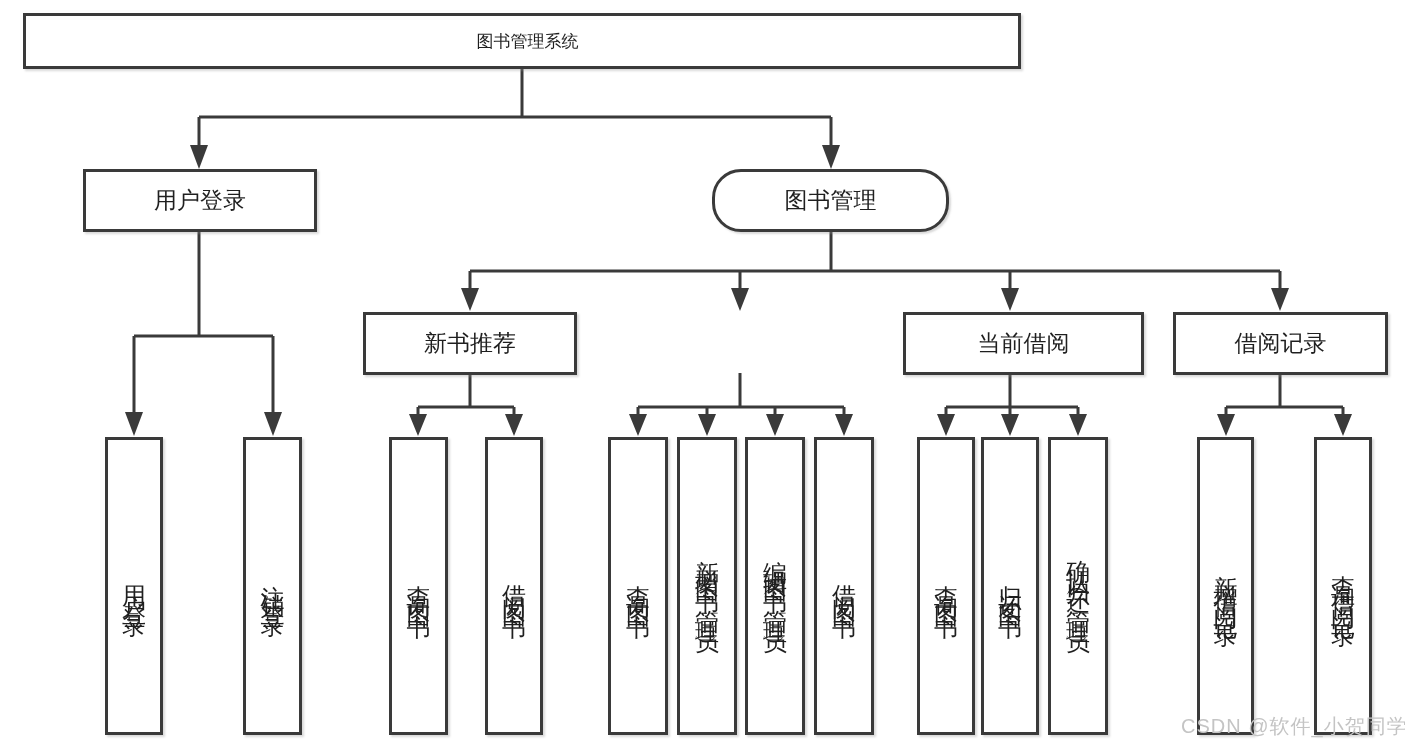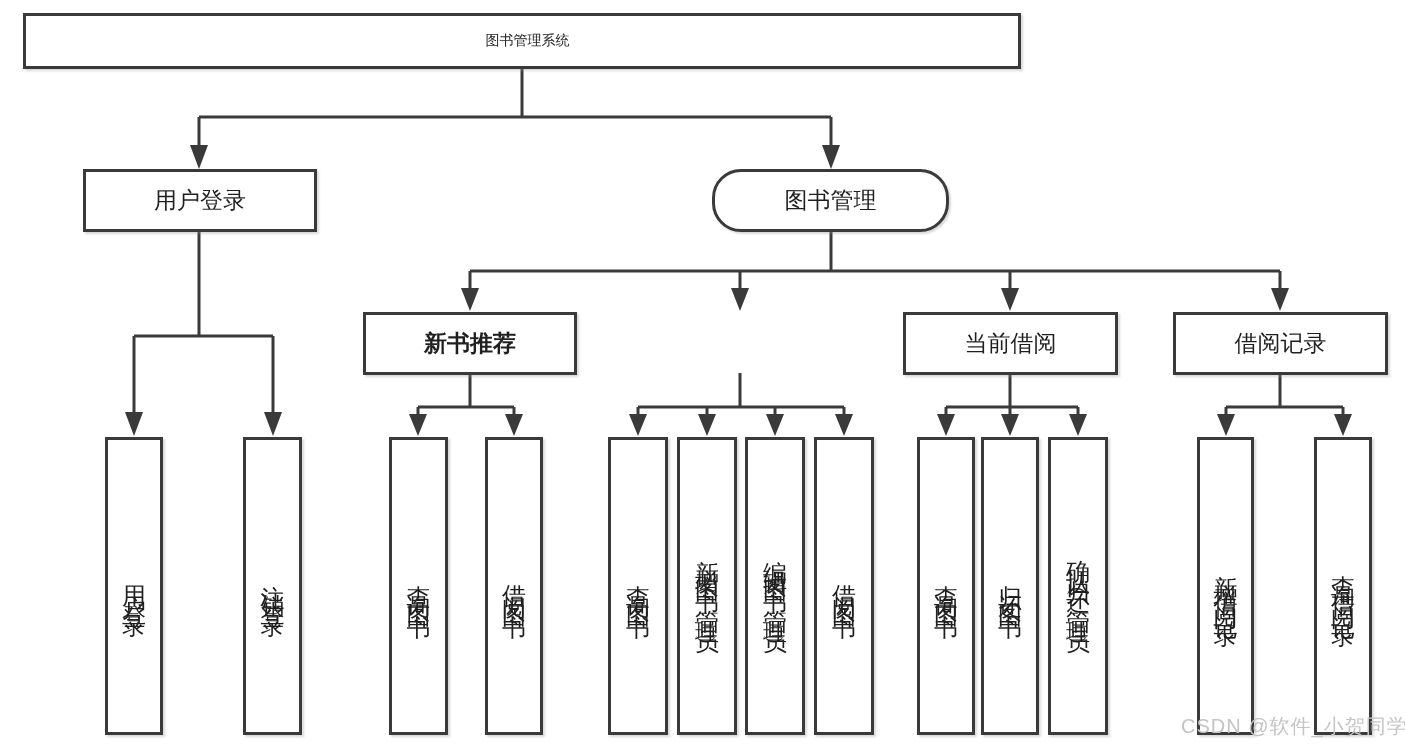--- a/index.html
+++ b/index.html
@@ -17,21 +17,21 @@
   }
   svg.connectors{position:absolute;left:0;top:0;z-index:0;color:var(--line);}
   .box{
     position:absolute;box-sizing:border-box;z-index:1;
     border:3px solid var(--line);background:#ffffff;
     display:flex;align-items:center;justify-content:center;
     color:var(--text);
     box-shadow:2px 2px 2px rgba(150,150,150,0.35);
   }
   .hbox span{white-space:nowrap;}
-  .root-box{left:23px;top:13px;width:998px;height:56px;font-size:14px;padding-left:11px;}
+  .root-box{left:23px;top:13px;width:998px;height:56px;font-size:17px;padding-left:11px;}
   .l2{top:169px;height:63px;font-size:23px;}
   .l3{top:312px;height:63px;font-size:23px;}
   .vbox{top:437px;height:298px;}
   .vbox span{
     writing-mode:vertical-rl;text-orientation:mixed;
     font-size:24px;letter-spacing:10px;line-height:1;
   }
   .watermark{
     position:absolute;left:1181px;top:713px;z-index:5;
     font-size:20px;letter-spacing:1px;white-space:nowrap;
@@ -87,24 +87,24 @@
     <span>图书管理系统</span>
   </div>
 
   <div class="box hbox l2" style="left:83px;width:234px;">
     <span>用户登录</span>
   </div>
   <div class="box hbox l2" style="left:712px;width:237px;border-radius:29px;">
     <span>图书管理</span>
   </div>
 
-  <div class="box hbox l3" style="left:363px;width:214px;font-weight:bold;">
+  <div class="box hbox l3" style="left:363px;width:214px;">
     <span>新书推荐</span>
   </div>
-  <div class="box hbox l3" style="left:903px;width:215px;">
+  <div class="box hbox l3" style="left:903px;width:241px;">
     <span>当前借阅</span>
   </div>
   <div class="box hbox l3" style="left:1173px;width:215px;">
     <span>借阅记录</span>
   </div>
 
   <div class="box vbox" style="left:105px;width:58px;">
     <span>用户登录</span>
   </div>
   <div class="box vbox" style="left:243px;width:59px;">

